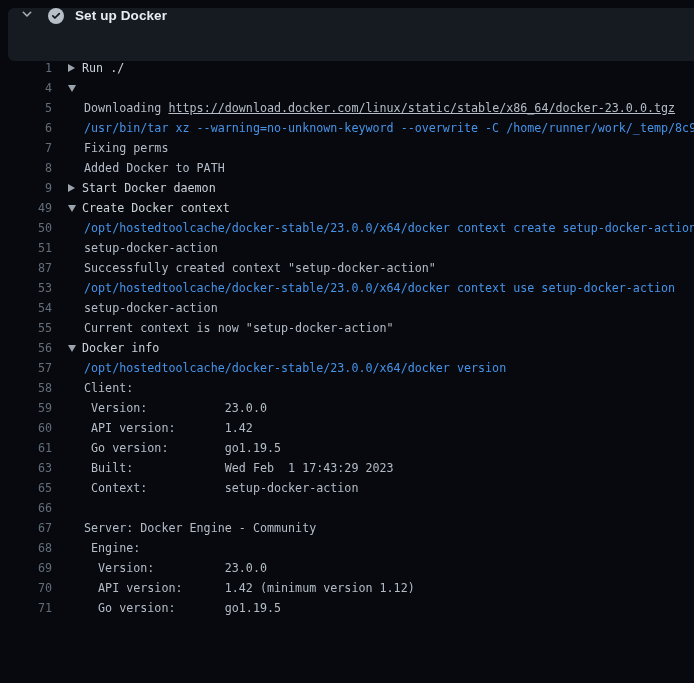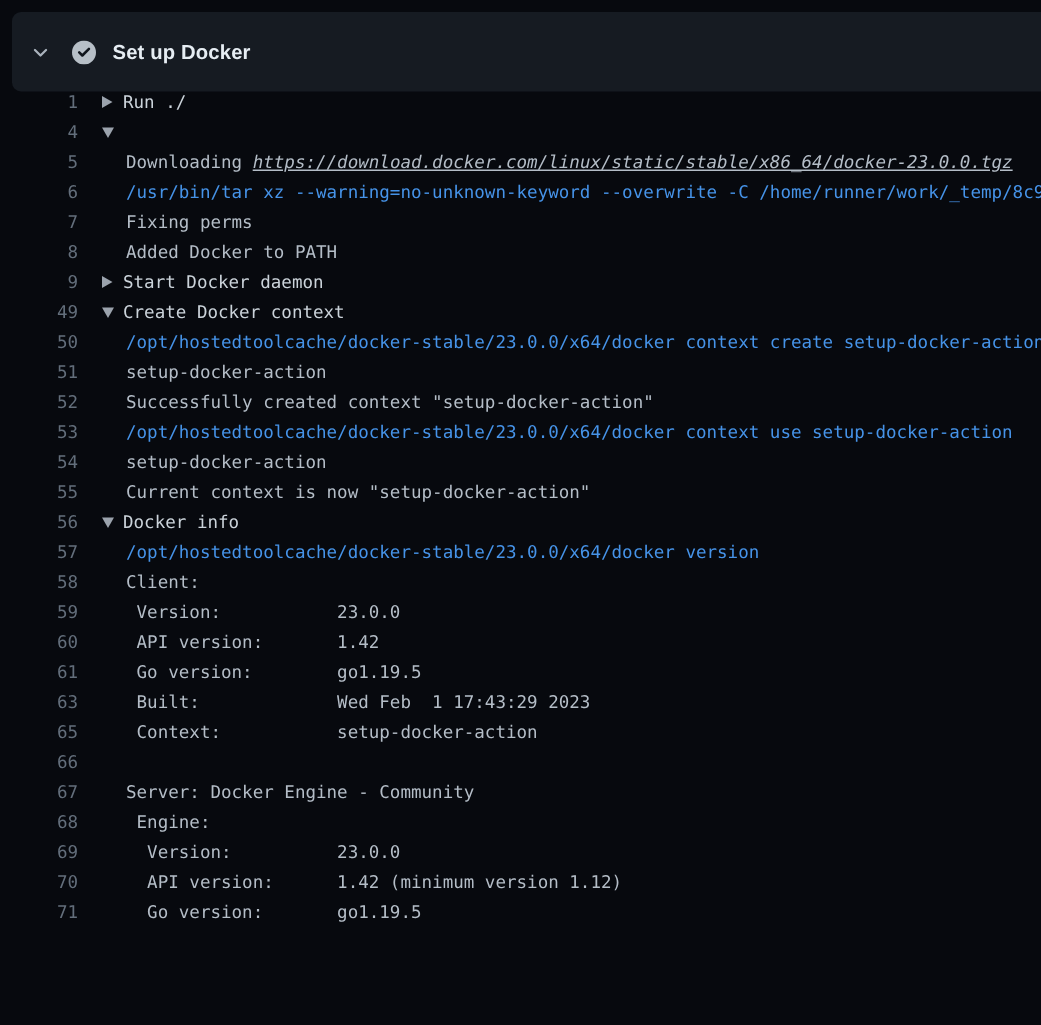--- a/index.html
+++ b/index.html
@@ -18,21 +18,21 @@
     width:694px;height:683px;
     background:var(--bg);
     overflow:hidden;
     position:relative;
     font-family:"Liberation Sans",sans-serif;
   }
   .step-header{
     position:absolute;top:8px;left:8px;right:0;height:53px;
     background:var(--bar);
     border-radius:6px 0 0 6px;
-    display:flex;align-items:center;
+    display:flex;align-items:flex-start;
     cursor:pointer;
   }
   .chev{margin-left:13px;display:flex;align-items:center;}
   .status{margin-left:15px;display:flex;align-items:center;}
   .step-title{
     margin-left:11px;
     color:var(--title);
     font-size:13.5px;font-weight:600;
     letter-spacing:.1px;
   }
@@ -53,21 +53,21 @@
     white-space:pre;overflow:hidden;flex:1 1 auto;
   }
   .body.indent{padding-left:16px;}
   .arr{flex:0 0 14px;display:flex;align-items:center;}
   .tri-right{width:0;height:0;border-left:7px solid var(--arrow);border-top:4.5px solid transparent;border-bottom:4.5px solid transparent;}
   .tri-down{width:0;height:0;border-top:7px solid var(--arrow);border-left:4.5px solid transparent;border-right:4.5px solid transparent;}
   .txt{white-space:pre;}
   .seg-default{color:var(--text);}
   .seg-group{color:var(--group);}
   .seg-command{color:var(--blue);}
-  .seg-link{color:var(--text);text-decoration:underline;cursor:pointer;font-style:italic;}
+  .seg-link{color:var(--text);text-decoration:underline;cursor:pointer;}
   .row.group{cursor:pointer;}
 </style>
 </head>
 <body>
 
 <div class="step-header">
   <span class="chev">
     <svg width="12" height="12" viewBox="0 0 12 12" fill="none">
       <path d="M2.3 4.3 L6 8 L9.7 4.3" stroke="#aab3bd" stroke-width="1.5" stroke-linecap="round" stroke-linejoin="round"></path>
     </svg>
@@ -116,21 +116,21 @@
     </div>
     <div class="row">
       <a class="num">50</a>
       <div class="body indent"><span class="txt seg-command">/opt/hostedtoolcache/docker-stable/23.0.0/x64/docker context create setup-docker-action</span></div>
     </div>
     <div class="row">
       <a class="num">51</a>
       <div class="body indent"><span class="txt seg-default">setup-docker-action</span></div>
     </div>
     <div class="row">
-      <a class="num">52</a>
+      <a class="num">87</a>
       <div class="body indent"><span class="txt seg-default">Successfully created context "setup-docker-action"</span></div>
     </div>
     <div class="row">
       <a class="num">53</a>
       <div class="body indent"><span class="txt seg-command">/opt/hostedtoolcache/docker-stable/23.0.0/x64/docker context use setup-docker-action</span></div>
     </div>
     <div class="row">
       <a class="num">54</a>
       <div class="body indent"><span class="txt seg-default">setup-docker-action</span></div>
     </div>

